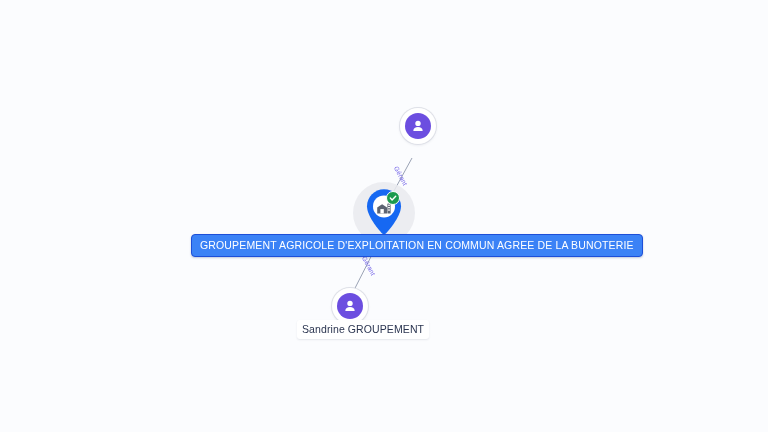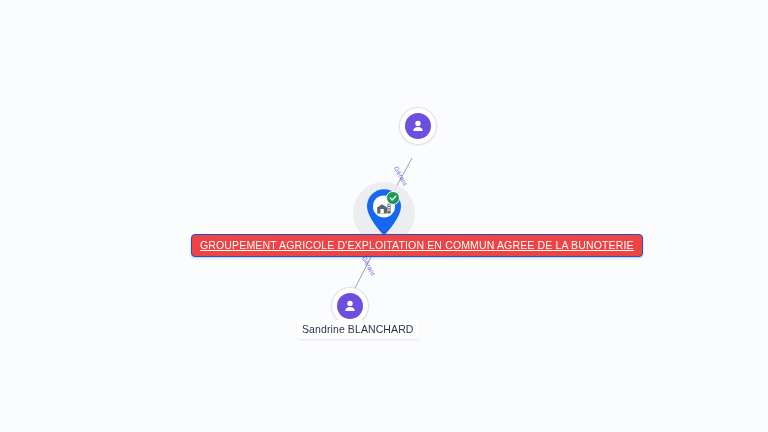--- a/index.html
+++ b/index.html
@@ -120,32 +120,31 @@
     border: 1.5px solid #ffffff;
     box-sizing: border-box;
     display: flex;
     align-items: center;
     justify-content: center;
   }
 
   
   .company-label {
     position: absolute;
-    background: #ef4444;
+    background: #3b82f6;
     border: 1px solid #1d4fd8;
     box-sizing: border-box;
     color: #ffffff;
     font-size: 10.5px;
     line-height: 14px;
     letter-spacing: 0.15px;
     padding: 3px 8px 4px 8px;
     border-radius: 4px;
     white-space: nowrap;
     box-shadow: 0 1px 2px rgba(20,50,120,0.25);
-    text-decoration: underline;
   }
 
   
   .edge-label {
     position: absolute;
     color: #6c5ce7;
     font-size: 6.5px;
     line-height: 8px;
     letter-spacing: 0.2px;
     white-space: nowrap;
@@ -183,21 +182,21 @@
 
   <div class="person-node" style="left:332px; top:288px;">
     <div class="person-ring"></div>
     <div class="person-avatar">
       <svg width="16" height="16" viewBox="0 0 16 16" aria-hidden="true">
         <circle cx="8" cy="5.4" r="2.7" fill="#ffffff"></circle>
         <path d="M8 8.9c-2.7 0-4.6 1.6-4.6 3.3v0.9h9.2v-0.9C12.6 10.5 10.7 8.9 8 8.9z" fill="#ffffff"></path>
       </svg>
     </div>
   </div>
-  <div class="node-label" style="left:297px; top:320px;">Sandrine BLANCHARD</div>
+  <div class="node-label" style="left:297px; top:320px;">Sandrine GROUPEMENT</div>
 
   <div class="company-node" style="left:353px; top:182px;">
     <div class="company-halo"></div>
 
     <div class="company-pin">
       <svg width="38" height="50" viewBox="0 0 38 50" aria-hidden="true">
         <path d="M19 1.2C9.6 1.2 2 8.8 2 18.2c0 9.6 10.6 22.3 15.1 27.3c1 1.1 2.8 1.1 3.8 0
                  C25.4 40.5 36 27.8 36 18.2C36 8.8 28.4 1.2 19 1.2z" fill="#1668f2"></path>
         <circle cx="19" cy="18.4" r="11" fill="#ffffff"></circle>
       </svg>

